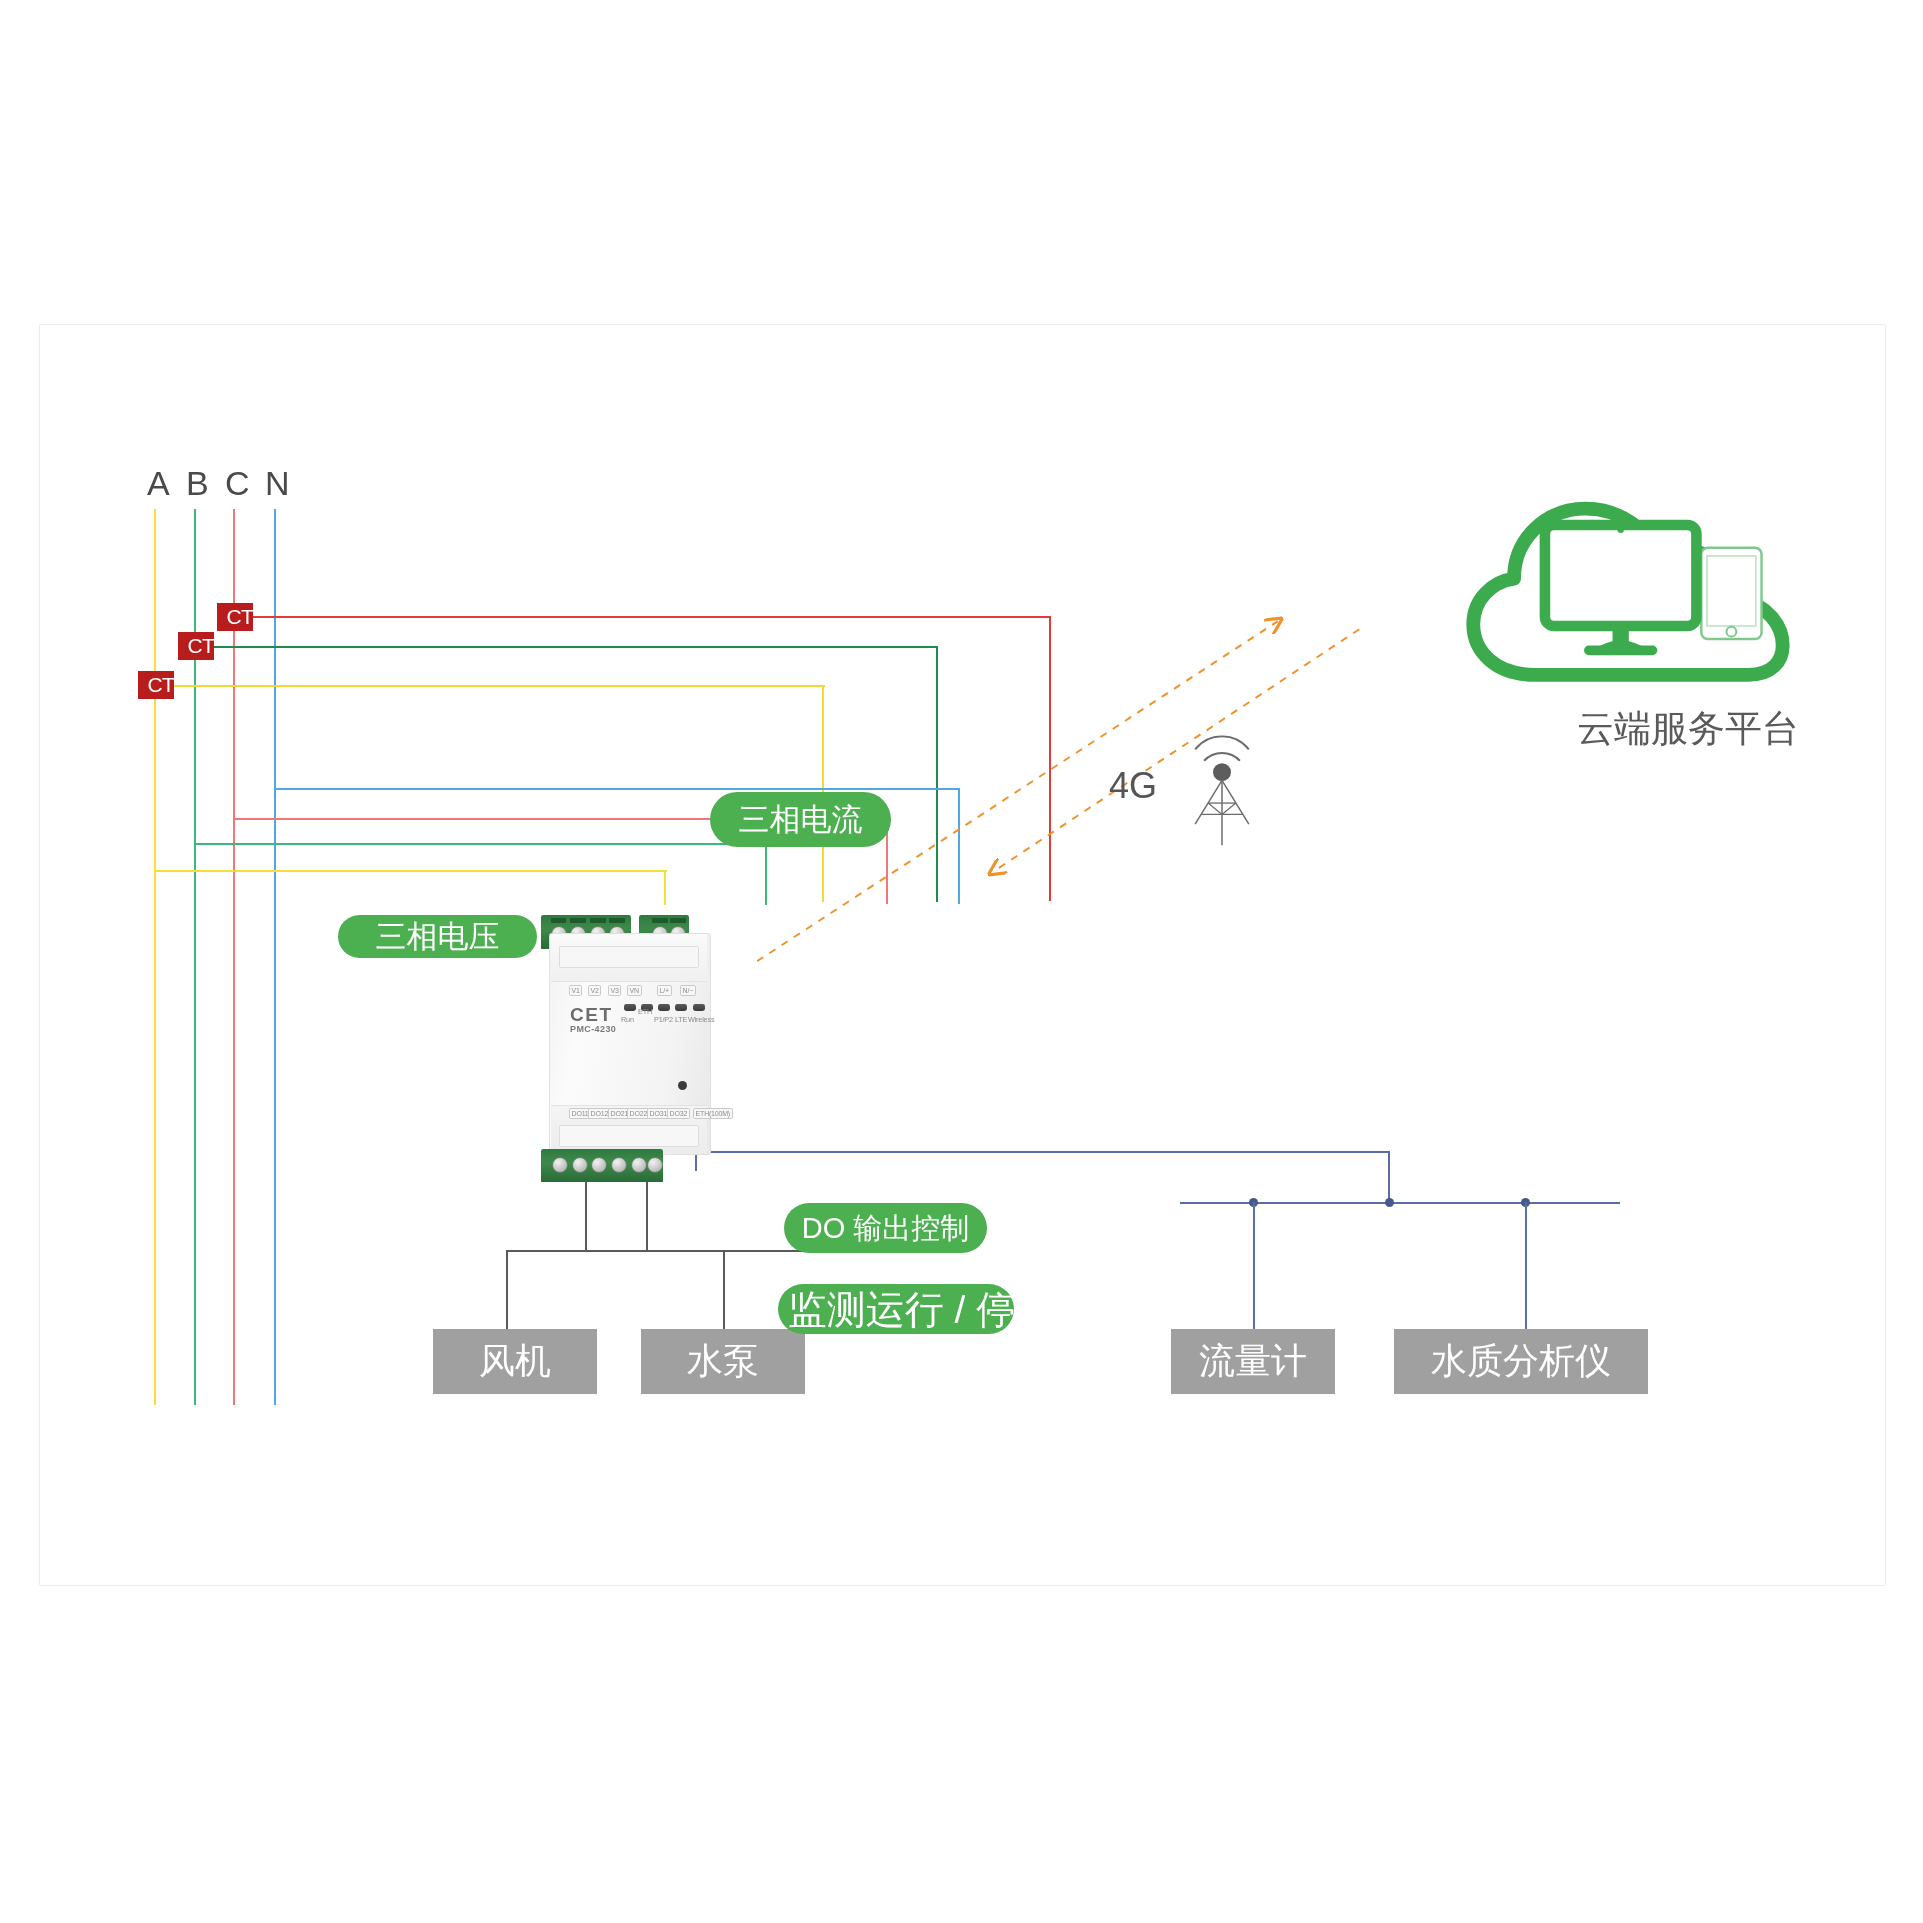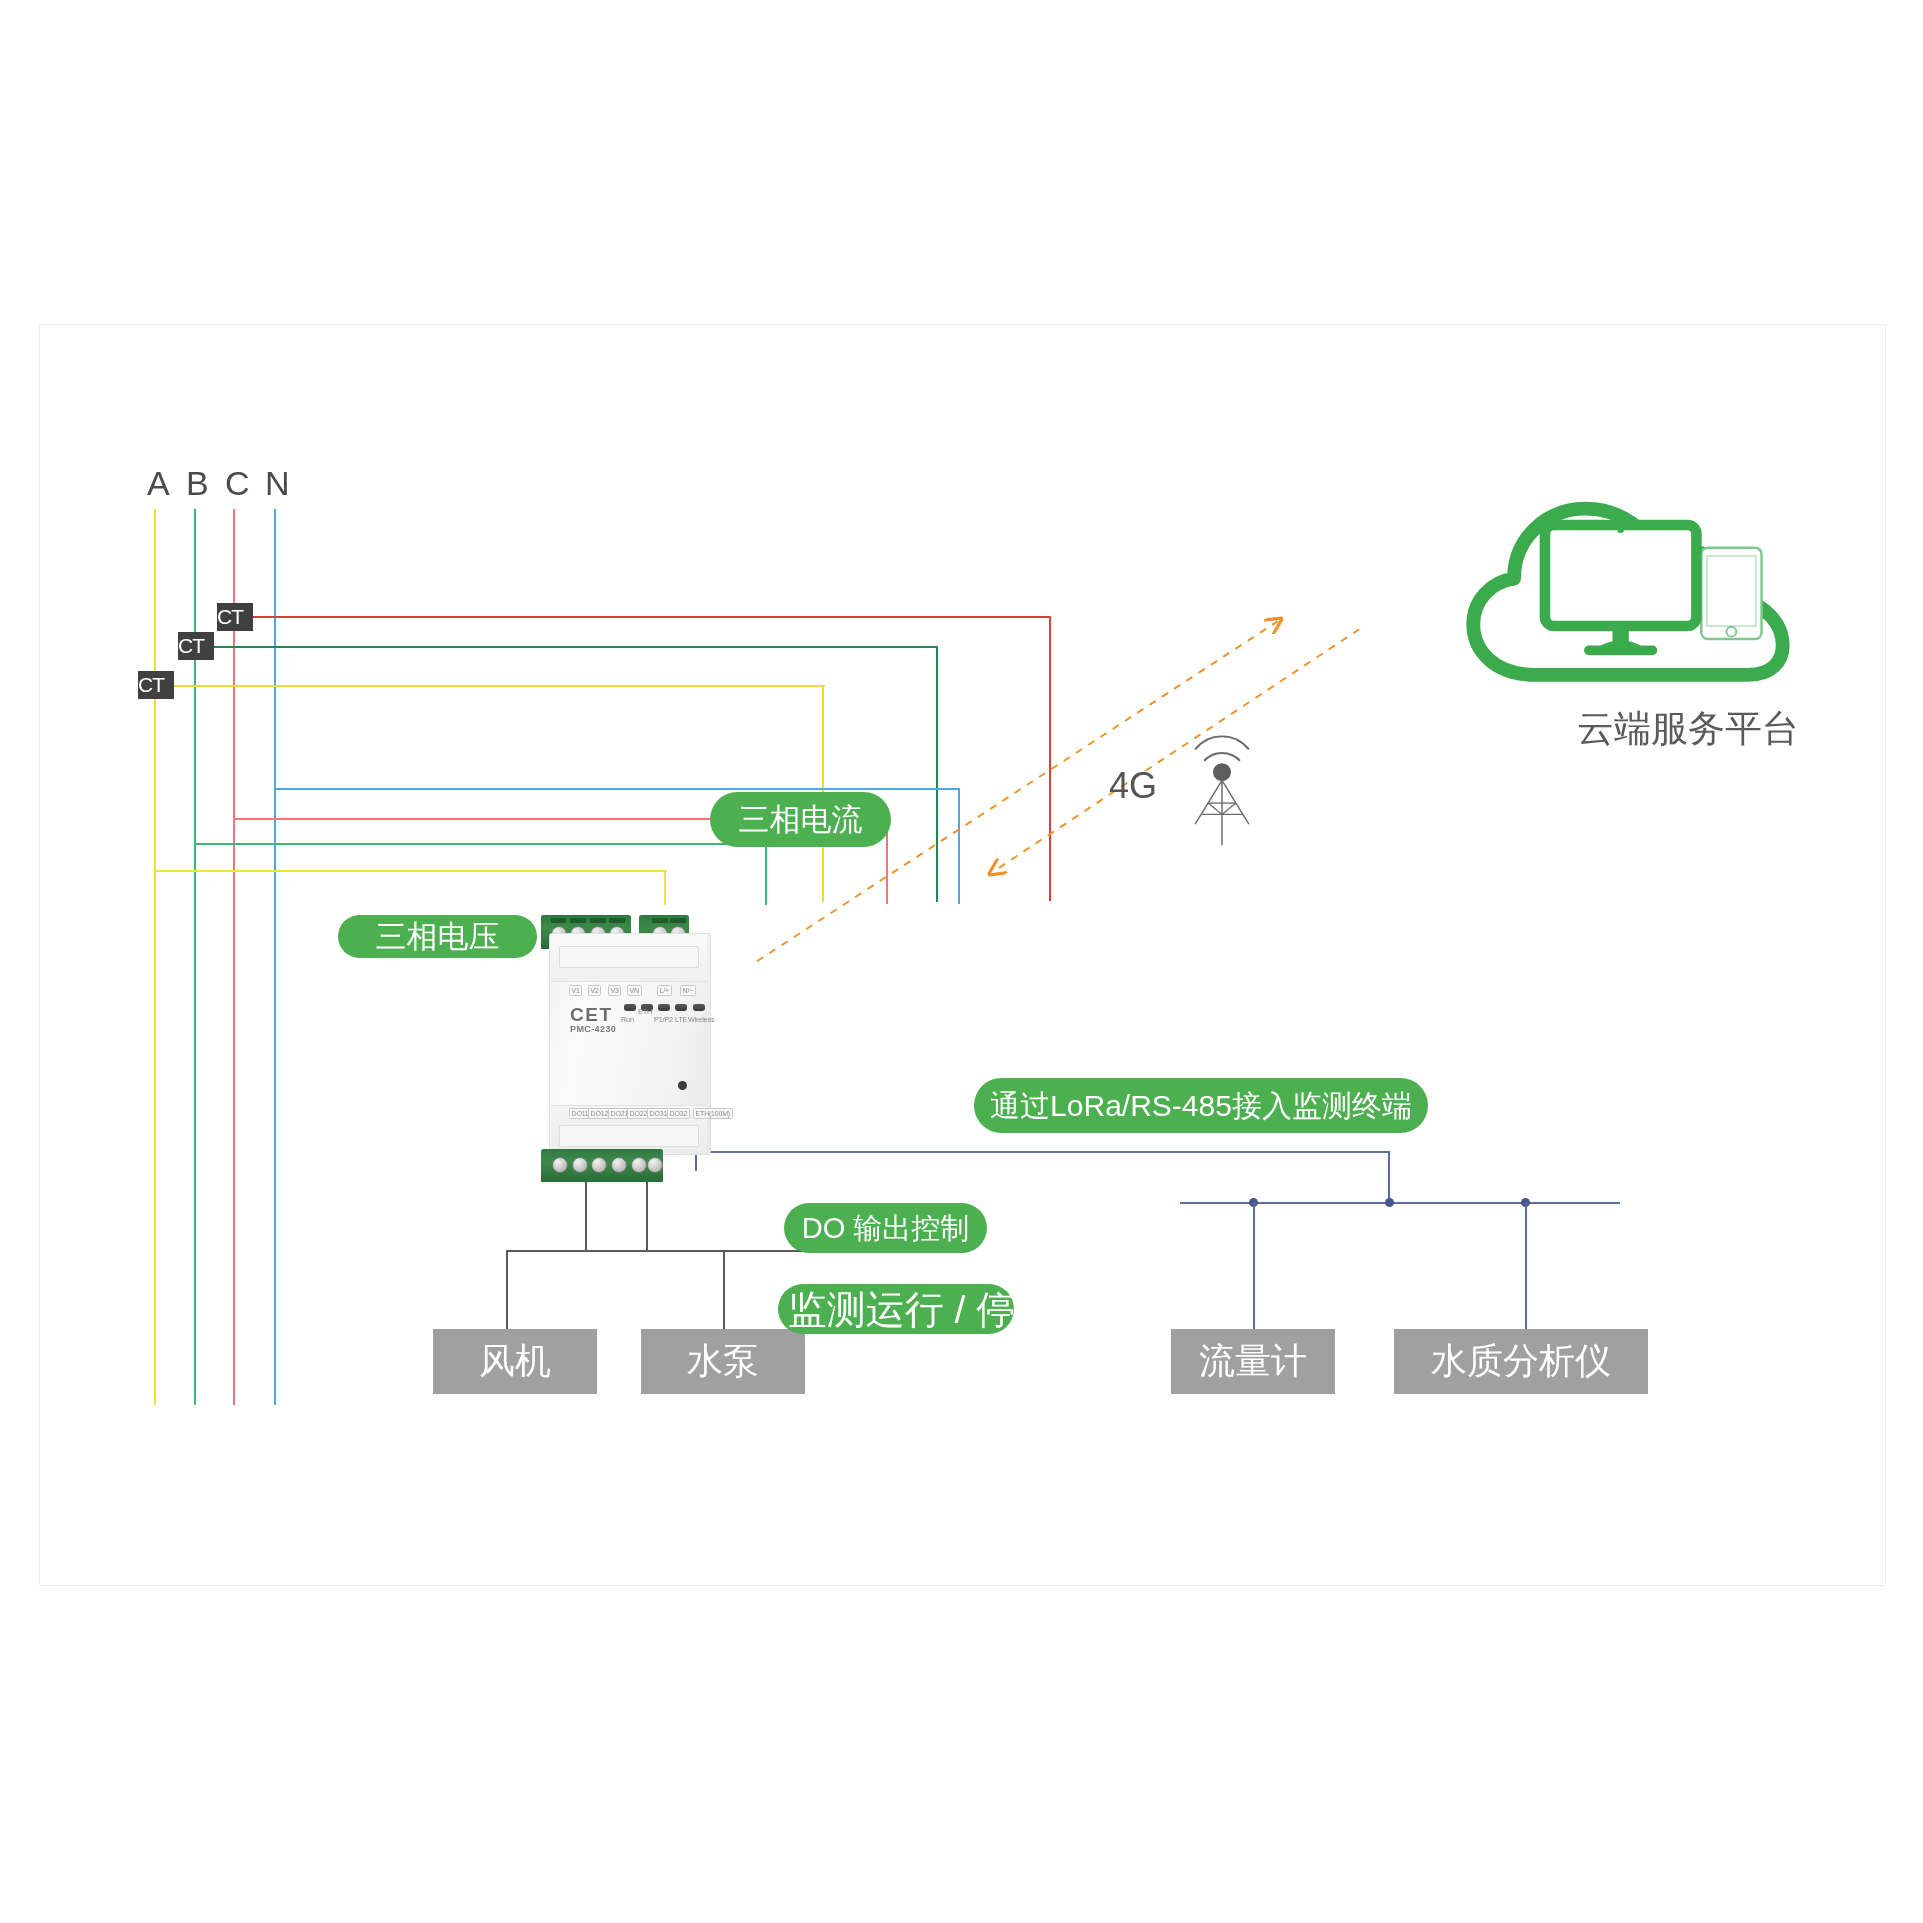--- a/index.html
+++ b/index.html
@@ -15,23 +15,23 @@
   
   .phase-label{position:absolute;font-size:34px;color:#4a4a4a;font-family:"Liberation Sans",sans-serif;
                letter-spacing:0px;line-height:1;}
 
   
   .wire{position:absolute;}
   .wv{width:2.4px;}
   .wh{height:2.4px;}
 
   
-  .ct{position:absolute;background:#404040;color:#ffffff;font-size:21px;
+  .ct{position:absolute;background:#b91c1c;color:#ffffff;font-size:21px;
       font-family:"Liberation Sans",sans-serif;line-height:28px;height:28px;
-      width:36px;text-align:left;letter-spacing:-0.8px;z-index:6;}
+      width:36px;text-align:right;letter-spacing:-0.8px;z-index:6;}
 
   
   .badge{position:absolute;background:#4caf50;color:#ffffff;border-radius:28px;
          font-size:31px;line-height:1;display:flex;align-items:center;justify-content:center;
          font-family:"Liberation Sans","DejaVu Sans",sans-serif;white-space:nowrap;
          padding:0 21px;box-sizing:border-box;z-index:8;}
 
   
   .graybox{position:absolute;background:#a0a0a0;color:#ffffff;font-size:36px;
            display:flex;align-items:center;justify-content:center;
@@ -125,21 +125,20 @@
   <div class="wire wh" style="left:194px;top:843px;width:574px;background:#3cb878;"></div>
   <div class="wire wv" style="left:765px;top:843px;height:62px;background:#3cb878;"></div>
 
   <div class="wire wh" style="left:154px;top:870px;width:513px;background:#f5e03a;"></div>
   <div class="wire wv" style="left:664px;top:870px;height:35px;background:#f5e03a;"></div>
 
   <div class="badge" style="left:338px;top:915px;width:199px;height:43px;">三相电压</div>
 
   <div class="badge" style="left:710px;top:792px;width:181px;height:55px;">三相电流</div>
 
-  <div class="badge" style="left:974px;top:1078px;width:454px;height:55px;font-size:30px;">通过LoRa/RS-485接入监测终端</div>
 
   <div class="badge" style="left:784px;top:1203px;width:203px;height:50px;font-size:29px;">DO 输出控制</div>
 
   <div class="badge" style="left:778px;top:1284px;width:236px;height:50px;font-size:39px;">DI 监测运行 / 停机</div>
 
   <div id="device">
 
     <div class="term" style="left:8.1px;top:14.7px;width:90px;height:34px;">
       <div class="slotdark" style="left:9.8px;"></div>
       <div class="slotdark" style="left:29px;"></div>

